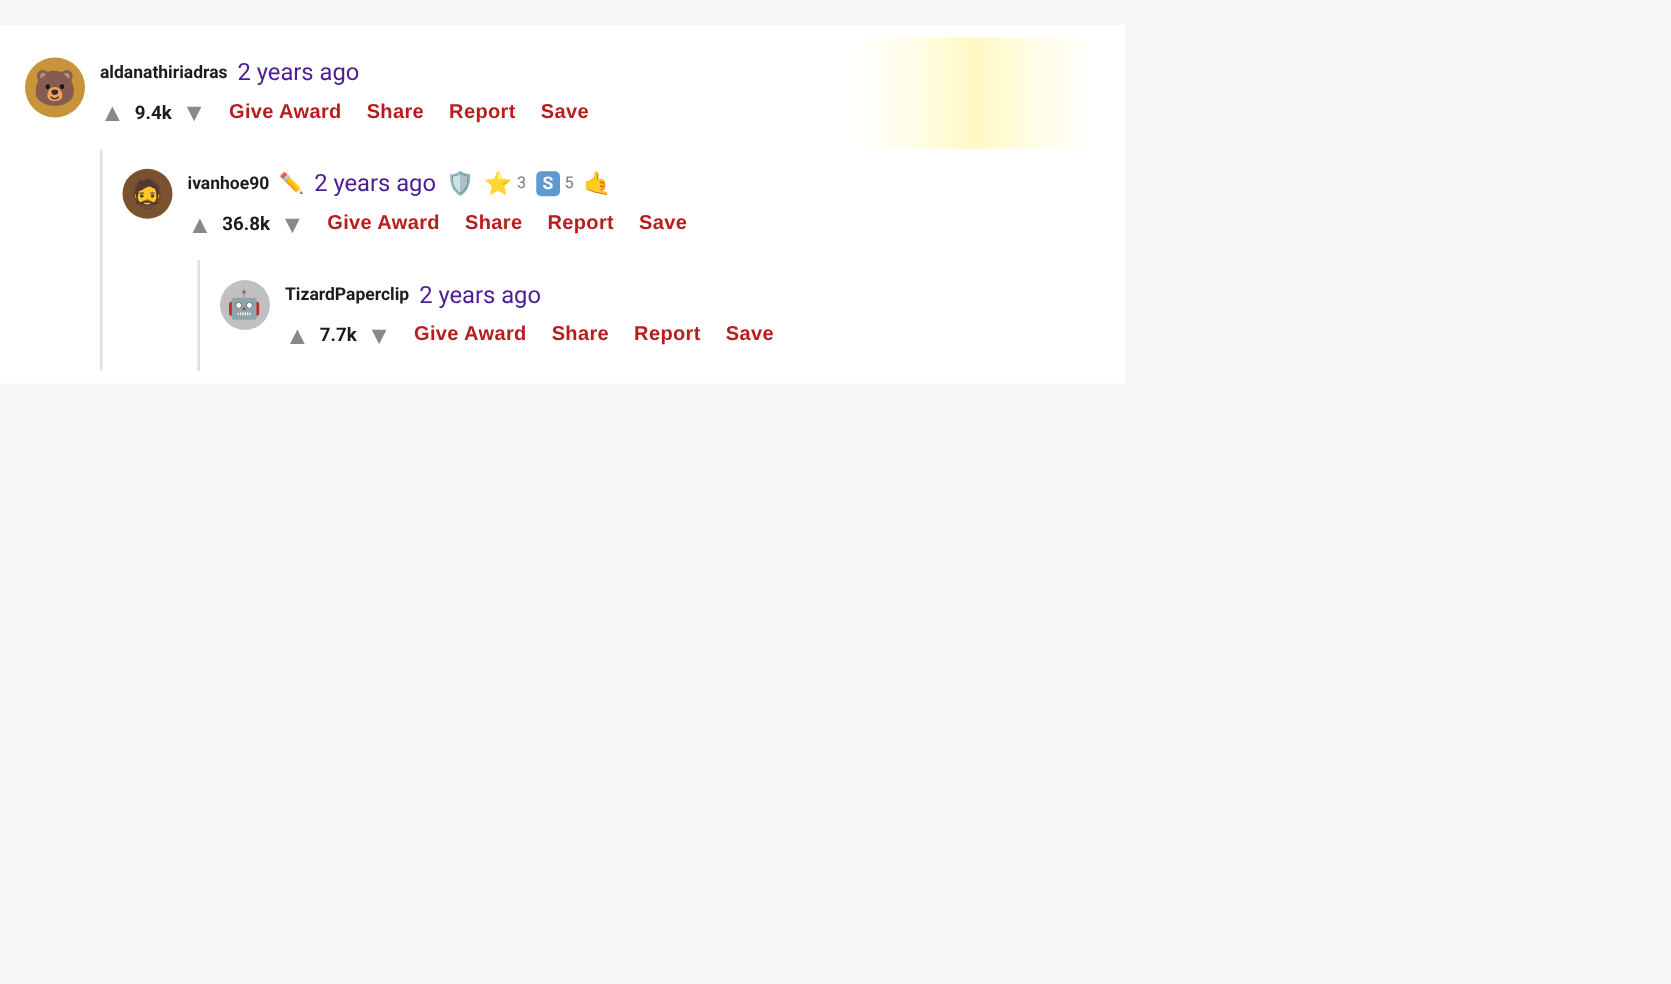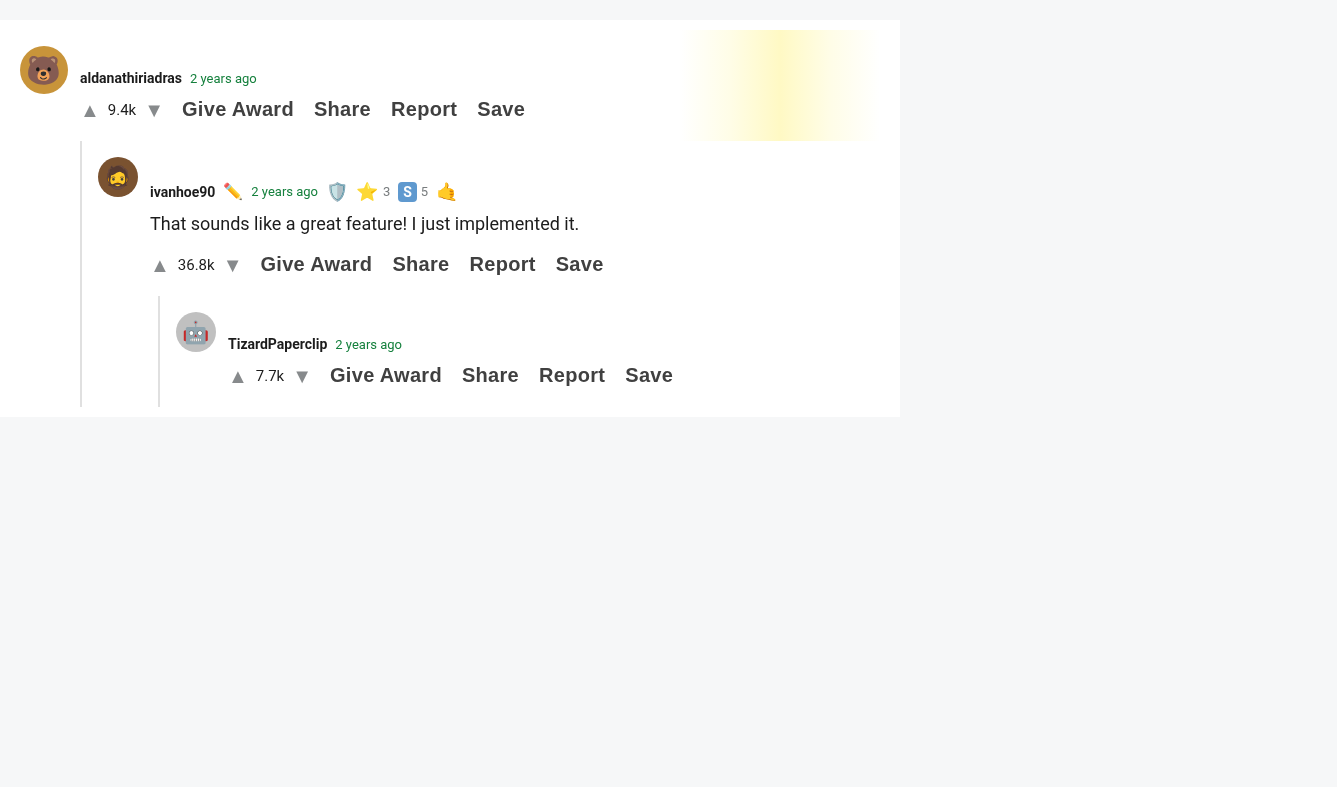--- a/index.html
+++ b/index.html
@@ -25,37 +25,36 @@
       border-radius: 50%;
       flex-shrink: 0;
       overflow: hidden;
       display: flex;
       align-items: center;
       justify-content: center;
       font-size: 24px;
     }
     .comment-body {
       flex: 1;
-      margin-top: 24px;
     }
     .comment-header {
       display: flex;
       align-items: center;
       gap: 8px;
       margin-bottom: 8px;
       flex-wrap: wrap;
     }
     .comment-username {
       font-weight: 700;
       font-size: 14px;
       color: #1c1c1c;
     }
     .comment-time {
-      font-size: 13px;
-      color: #15803d;
+      font-size: 19px;
+      color: #4c1d95;
     }
     .comment-badge {
       font-size: 18px;
     }
     .badge-count {
       font-size: 13px;
       color: #787c7e;
       margin-left: -4px;
     }
     .comment-text {
@@ -75,29 +74,29 @@
       align-items: center;
       gap: 8px;
     }
     .vote-arrow {
       font-size: 20px;
       cursor: pointer;
     }
     .vote-up { color: #878a8c; }
     .vote-down { color: #878a8c; }
     .vote-count {
-      font-weight: 400;
+      font-weight: 700;
       font-size: 15px;
       color: #1c1c1c;
       text-align: right;
     }
     .action-btn {
-      font-size: 20px;
+      font-size: 16px;
       font-weight: 700;
-      color: #404040;
+      color: #b91c1c;
       cursor: pointer;
       background: none;
       border: none;
       padding: 4px 2px;
       letter-spacing: 0.3px;
     }
     .nested-comment {
       margin-left: 60px;
       border-left: 2px solid #e0e0e0;
       padding-left: 16px;
@@ -193,23 +192,20 @@
         <div class="comment-header">
           <span class="comment-username">ivanhoe90</span>
           <span class="pencil-icon">✏️</span>
           <span class="comment-time">2 years ago</span>
           <span class="comment-badge">🛡️</span>
           <span class="comment-badge">⭐</span>
           <span class="badge-count">3</span>
           <span class="comment-badge" style="background:#5f99cf;color:white;border-radius:4px;font-size:14px;padding:2px 5px;font-weight:bold;">S</span>
           <span class="badge-count">5</span>
           <span class="comment-badge">🤙</span>
-        </div>
-        <div class="comment-text">
-          <div>That sounds like a great feature! I just implemented it.</div>
         </div>
         <div class="comment-actions">
           <div class="vote-section">
             <span class="vote-arrow vote-up">▲</span>
             <span class="vote-count">36.8k</span>
             <span class="vote-arrow vote-down">▼</span>
           </div>
           <button class="action-btn">Give Award</button>
           <button class="action-btn">Share</button>
           <button class="action-btn">Report</button>

